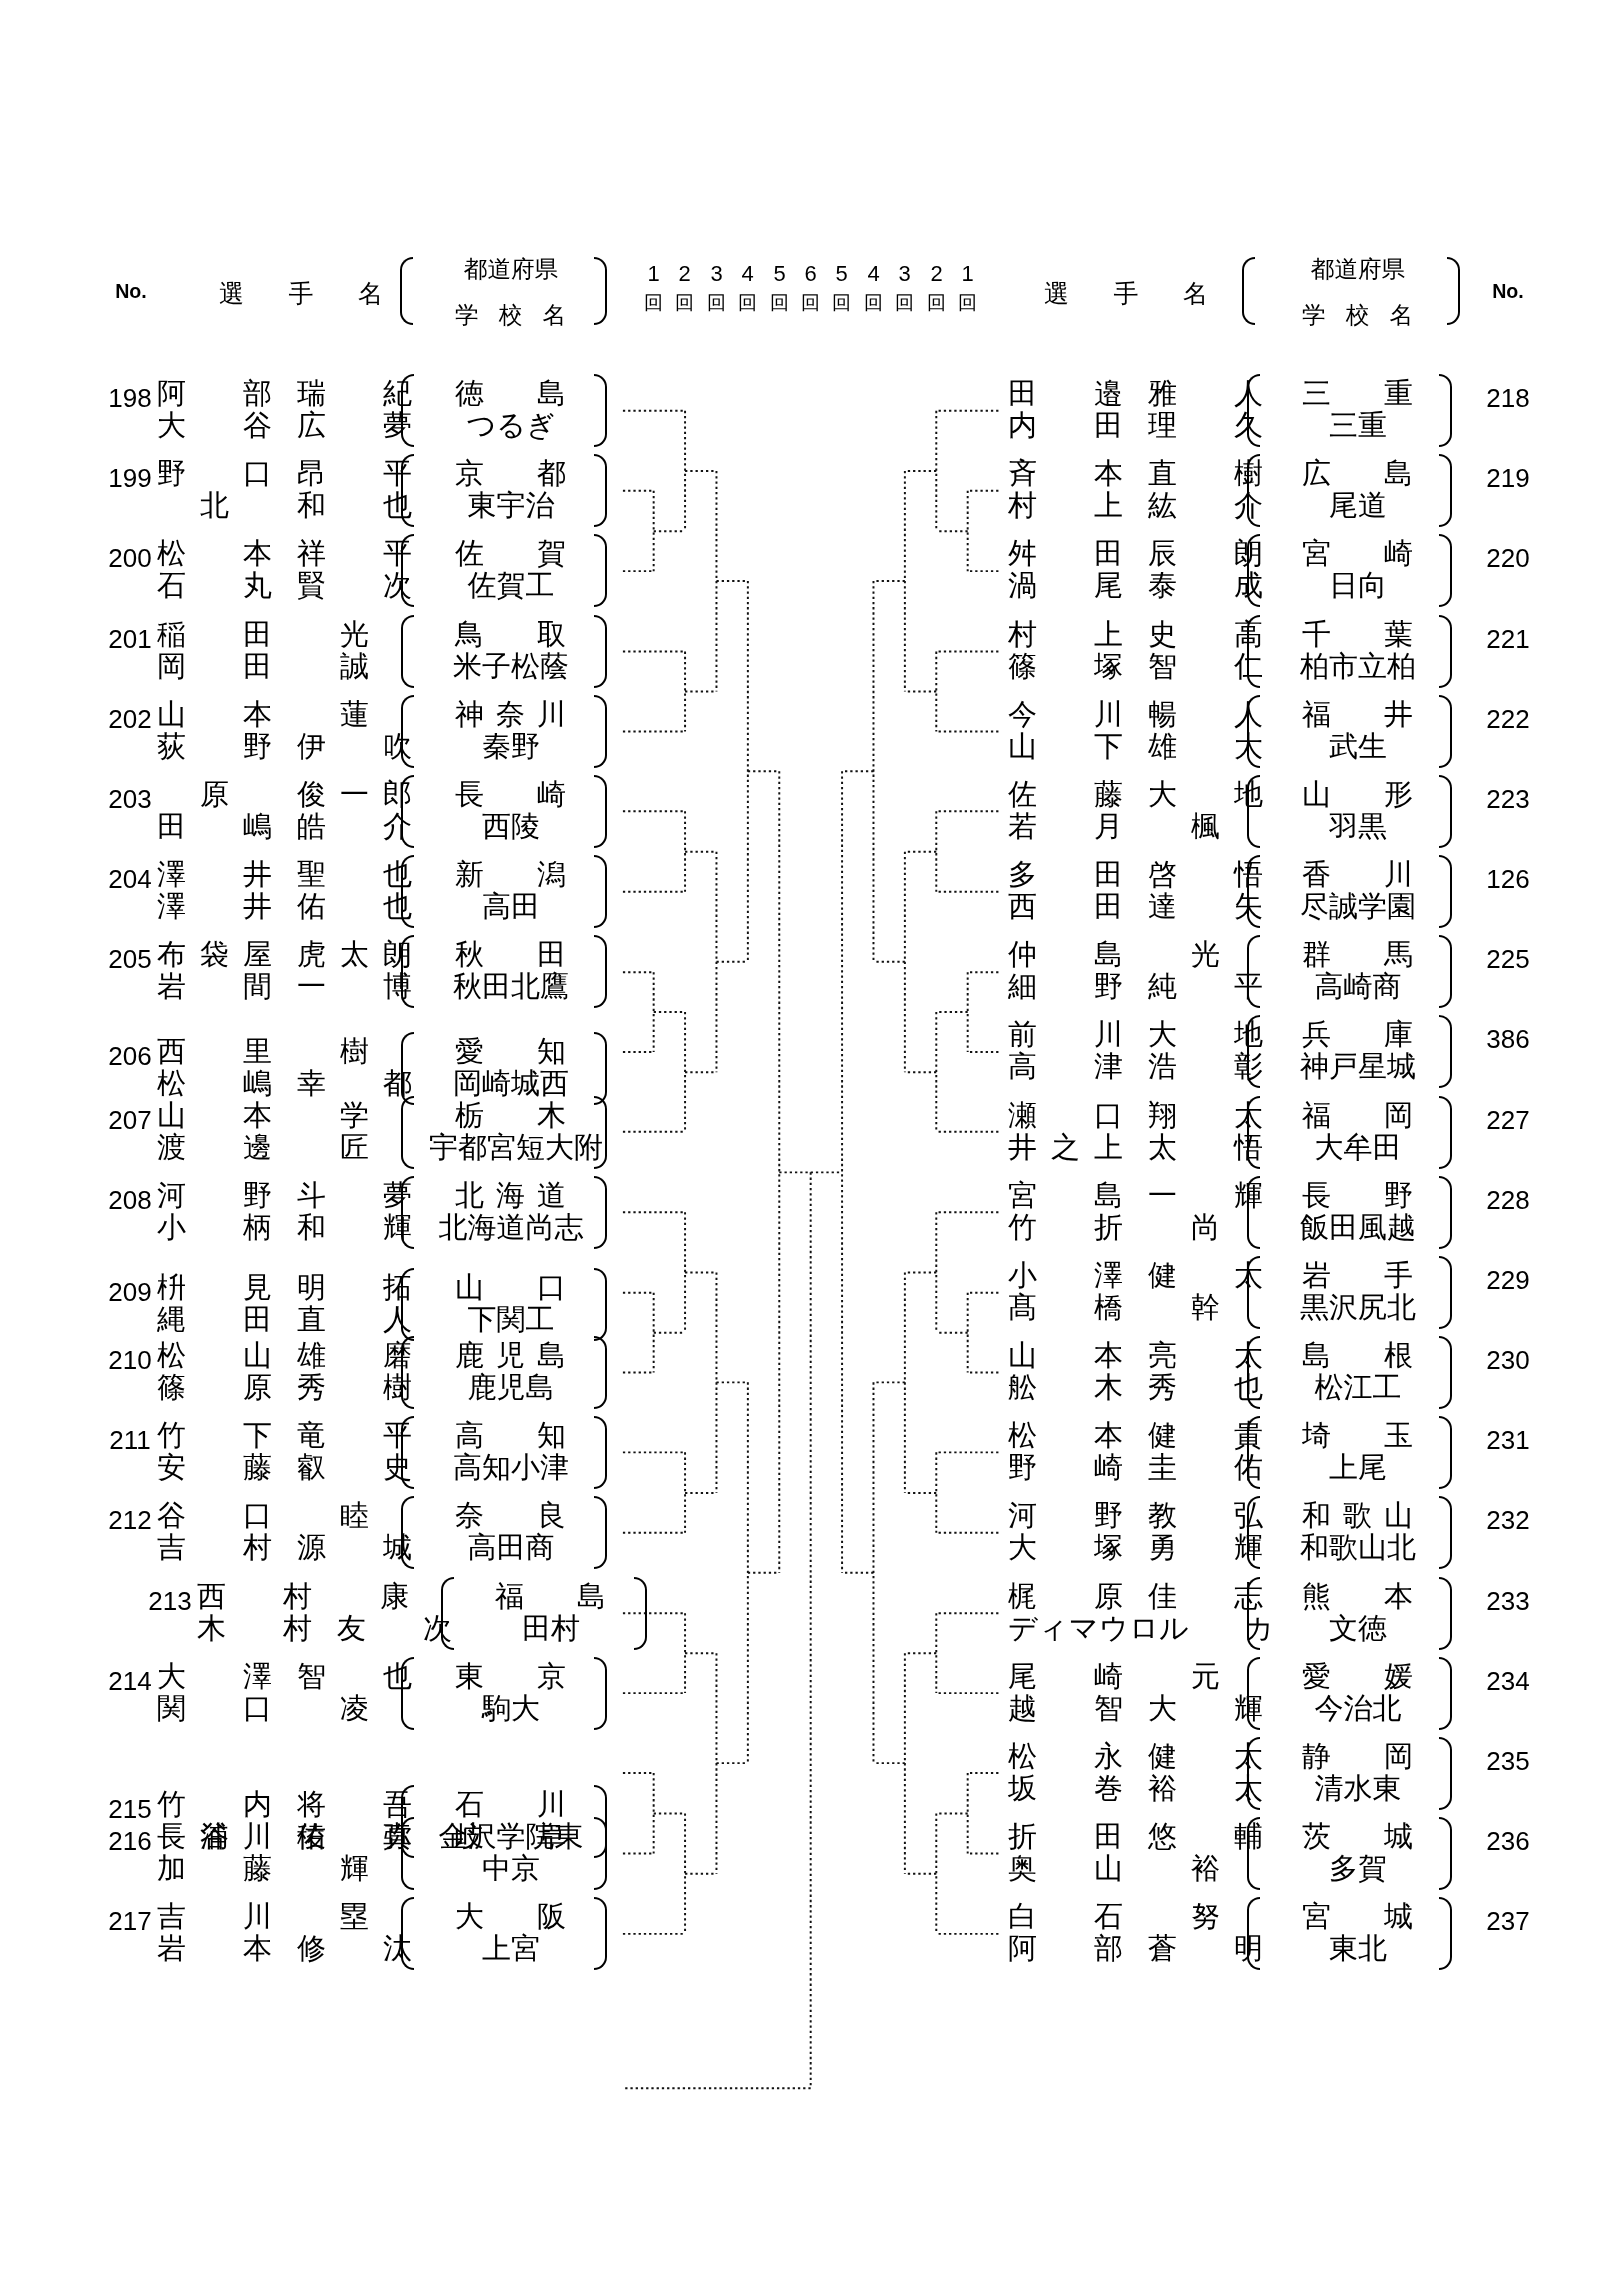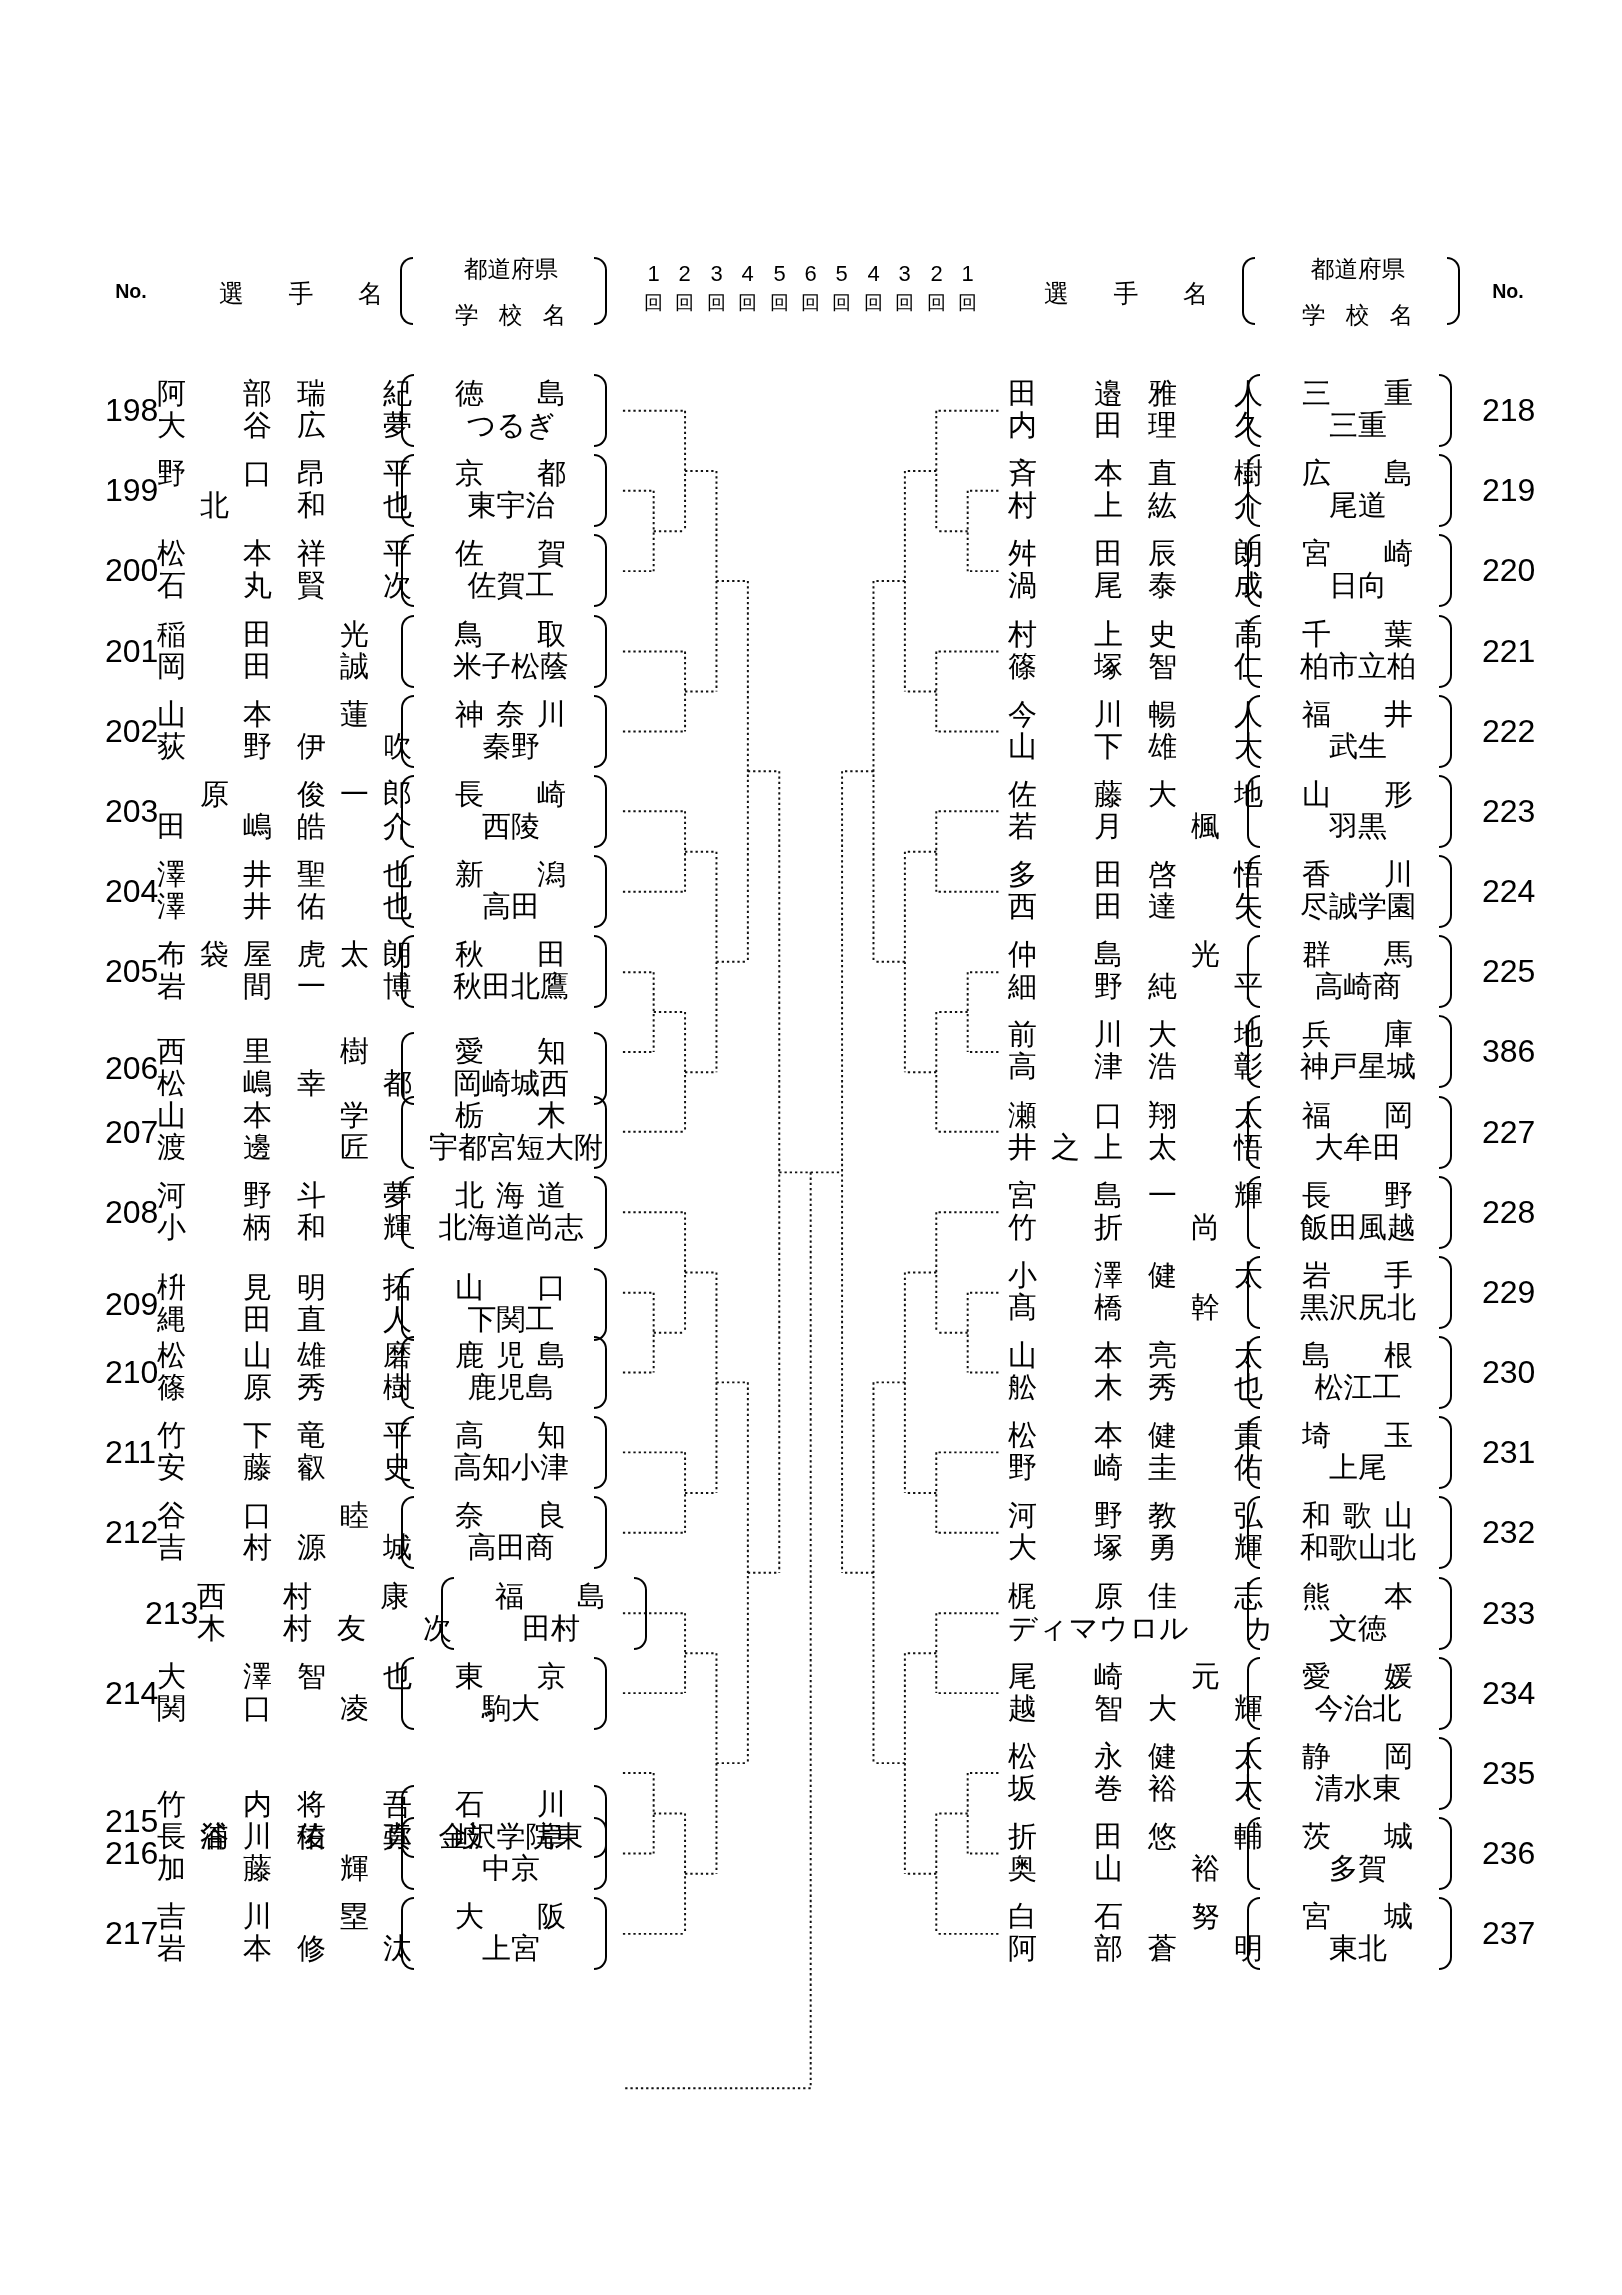--- a/index.html
+++ b/index.html
@@ -17,21 +17,21 @@
   .round-cell{top:260px;width:31px;text-align:center;}
   .round-cell .dgt{font-size:22px;line-height:27.5px;}
   .round-cell .kai{font-size:19px;line-height:30px;}
   
   .brace{width:13px;height:73px;border:2.6px solid #000;box-sizing:border-box;}
   .brace.open{border-right:none;border-radius:18.3px 0 0 18.3px;}
   .brace.close{border-left:none;border-radius:0 18.3px 18.3px 0;}
   .hbrace{height:68px;}
   
   .entry{position:absolute;width:543px;height:76px;}
-  .no{top:22px;font-size:32px;line-height:31px;text-align:center;}
+  .no{top:10px;font-size:26px;line-height:31px;text-align:center;}
   .names{top:0;height:76px;}
   .nrow{position:absolute;width:100%;display:flex;justify-content:space-between;font-size:29px;line-height:31px;font-weight:500;}
   .nrow.r1{top:5.2px;} .nrow.r2{top:37px;}
   .sur,.giv{width:115px;flex:none;}
   .school{top:0;width:164px;height:76px;}
   .pref{position:absolute;top:5.2px;left:26px;width:111px;font-size:29px;line-height:31px;font-weight:500;}
   .sname{position:absolute;top:37px;left:0;width:100%;text-align:center;font-size:29px;line-height:31px;font-weight:500;white-space:nowrap;}
   .entry.left  .no{left:0;width:50px;}
   .entry.left  .names{left:52px;width:255px;}
   .entry.left  .brace.open{left:296px;top:1.3px;}
@@ -1003,21 +1003,21 @@
       <div class="abs school">
         <div class="pref jf many">
           <i>山</i>
           <i>形</i>
         </div>
         <div class="sname">羽黒</div>
       </div>
       <div class="abs brace close"></div>
     </div>
     <div class="entry right" style="left: 995px; top: 854px;">
-      <div class="abs no">224</div>
+      <div class="abs no">126</div>
       <div class="abs names">
         <div class="nrow r1">
           <span class="sur jf many">
             <i>多</i>
             <i>田</i>
           </span>
           <span class="giv jf many">
             <i>啓</i>
             <i>悟</i>
           </span>

